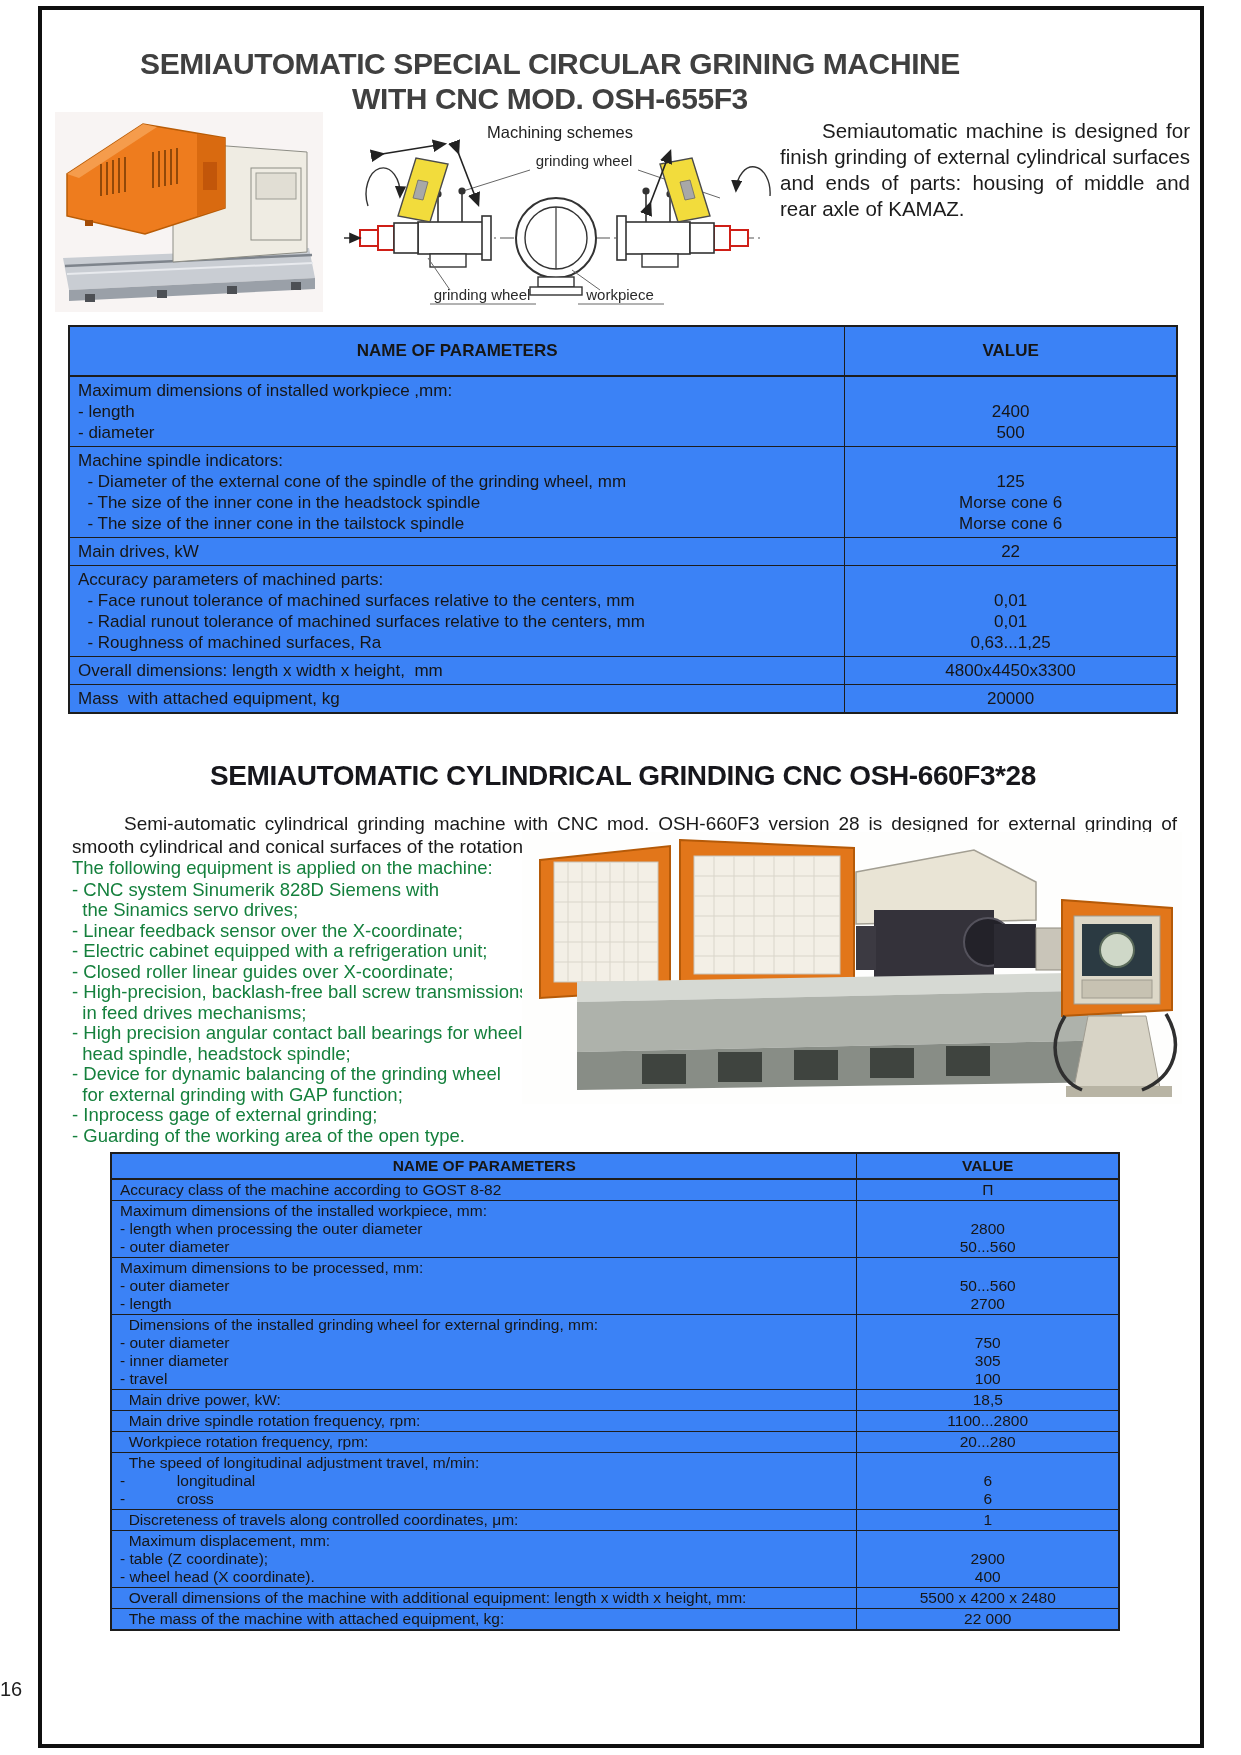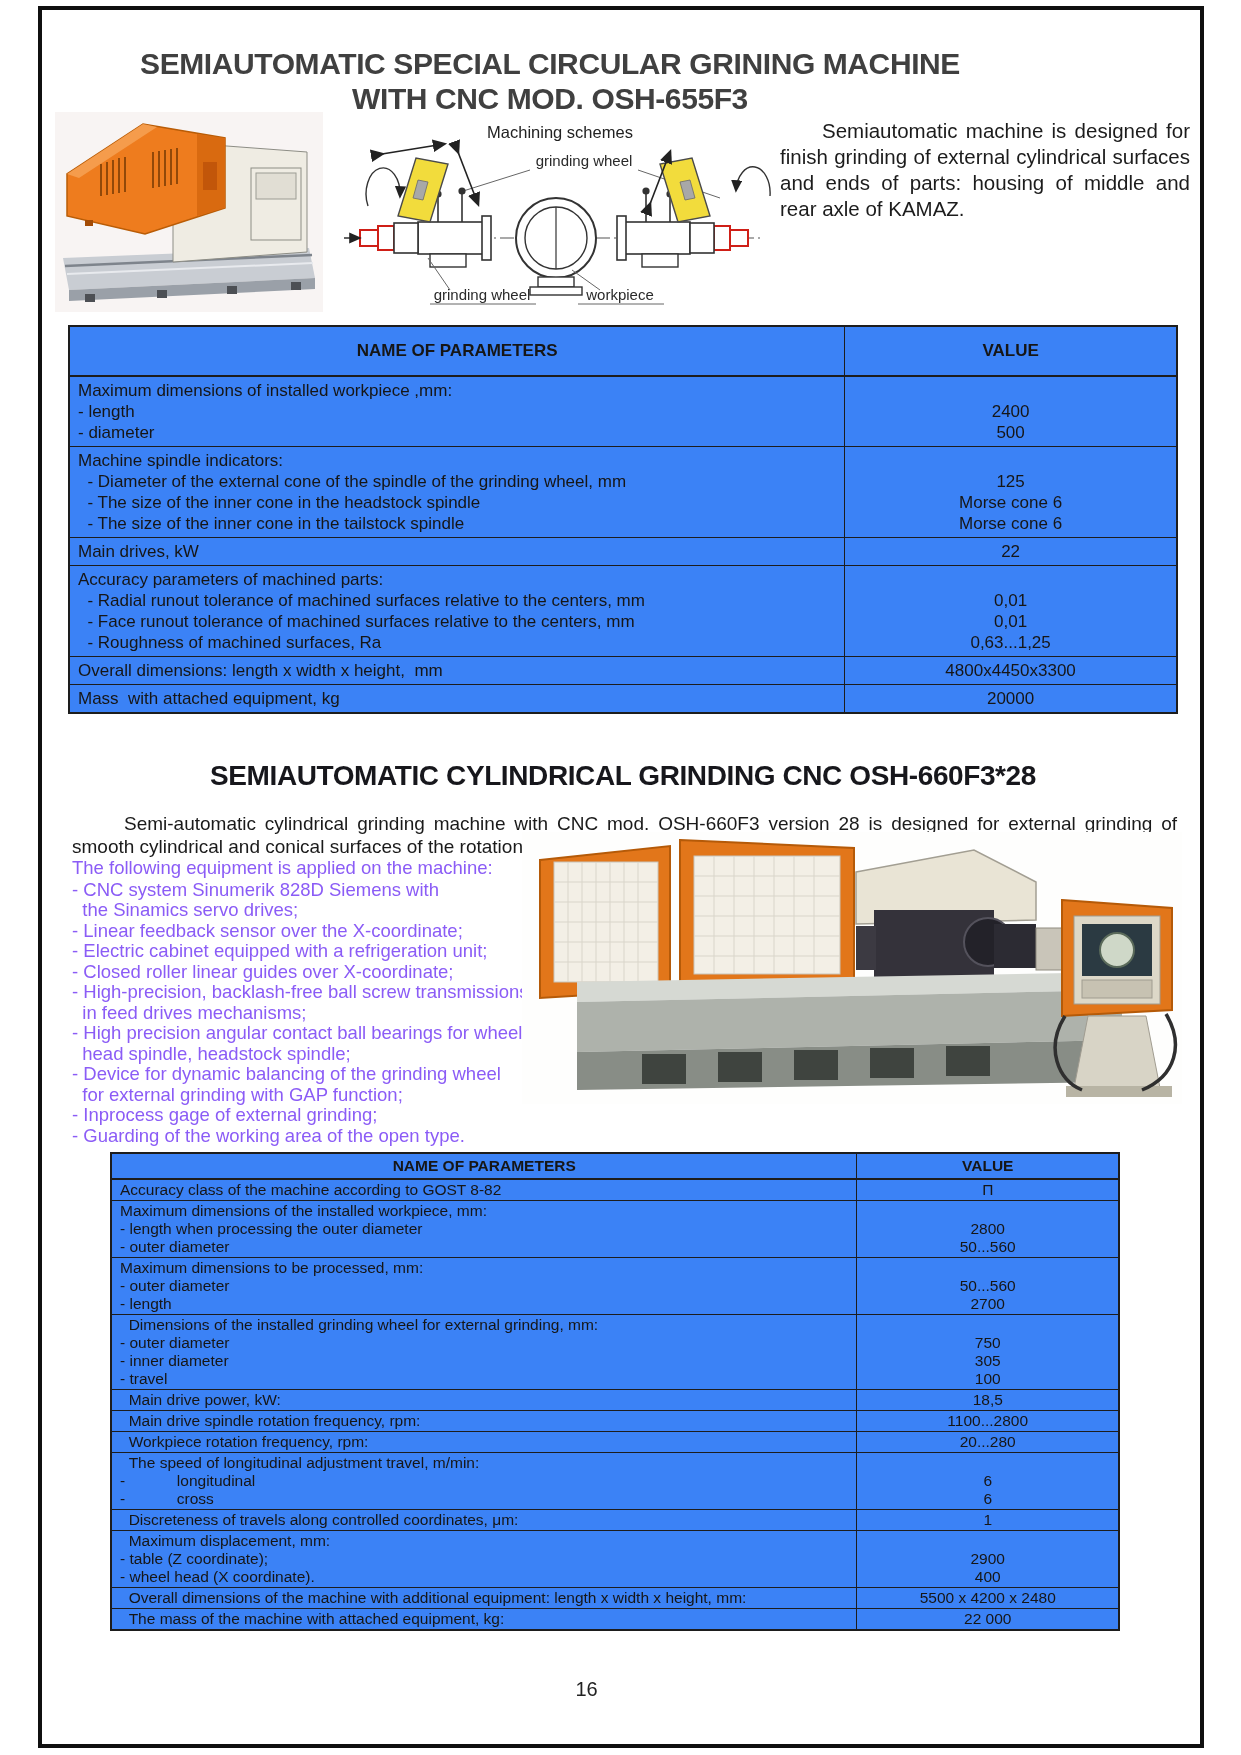--- a/index.html
+++ b/index.html
@@ -37,26 +37,26 @@
   .tline { white-space:pre-wrap; }
   .t1 .tline { line-height:21px; }
   .t2 .tline { line-height:18px; }
   .t1 .pcell, .t1 .vcell { padding-top:3px; padding-bottom:3px; }
   .t2 .pcell, .t2 .vcell { padding-top:1px; padding-bottom:1px; }
 
   
   .intro { position:absolute; left:72px; top:812px; width:1105px;
            font-size:19px; line-height:23px; text-align:justify; text-indent:52px; color:#1a1a1a; }
   .leftcol { position:absolute; left:72px; top:858px; width:478px;
-             font-size:18.5px; line-height:20.5px; color:#8b5cf6; }
+             font-size:18.5px; line-height:20.5px; color:#15803d; }
   .equip-head { margin-bottom:1px; }
   .bullet-item { white-space:pre-wrap; }
   .photo2 { position:absolute; left:522px; top:832px; width:660px; height:272px; }
 
-  .pagenum { position:absolute; left:0; top:1678px; width:1173px; text-align:center;
+  .pagenum { position:absolute; left:0; top:1678px; width:1173px; 
              font-size:20px; color:#222; }
 
   
   .sv-label { font-family:"Liberation Sans", sans-serif; font-size:15px; fill:#2a2a2a; }
   .sv-title { font-family:"Liberation Sans", sans-serif; font-size:16.5px; fill:#222; }
 </style>
 </head>
 <body>
 
 <div class="page">
@@ -207,22 +207,22 @@
         <div class="tcell pcell">
           <div class="tline">Main drives, kW</div>
         </div>
         <div class="tcell vcell">
           <div class="tline">22</div>
         </div>
       </div>
       <div class="trow">
         <div class="tcell pcell">
           <div class="tline">Accuracy parameters of machined parts:</div>
+          <div class="tline">  - Face runout tolerance of machined surfaces relative to the centers, mm</div>
           <div class="tline">  - Radial runout tolerance of machined surfaces relative to the centers, mm</div>
-          <div class="tline">  - Face runout tolerance of machined surfaces relative to the centers, mm</div>
           <div class="tline">  - Roughness of machined surfaces, Ra</div>
         </div>
         <div class="tcell vcell">
           <div class="tline">&nbsp;</div>
           <div class="tline">0,01</div>
           <div class="tline">0,01</div>
           <div class="tline">0,63...1,25</div>
         </div>
       </div>
       <div class="trow">

